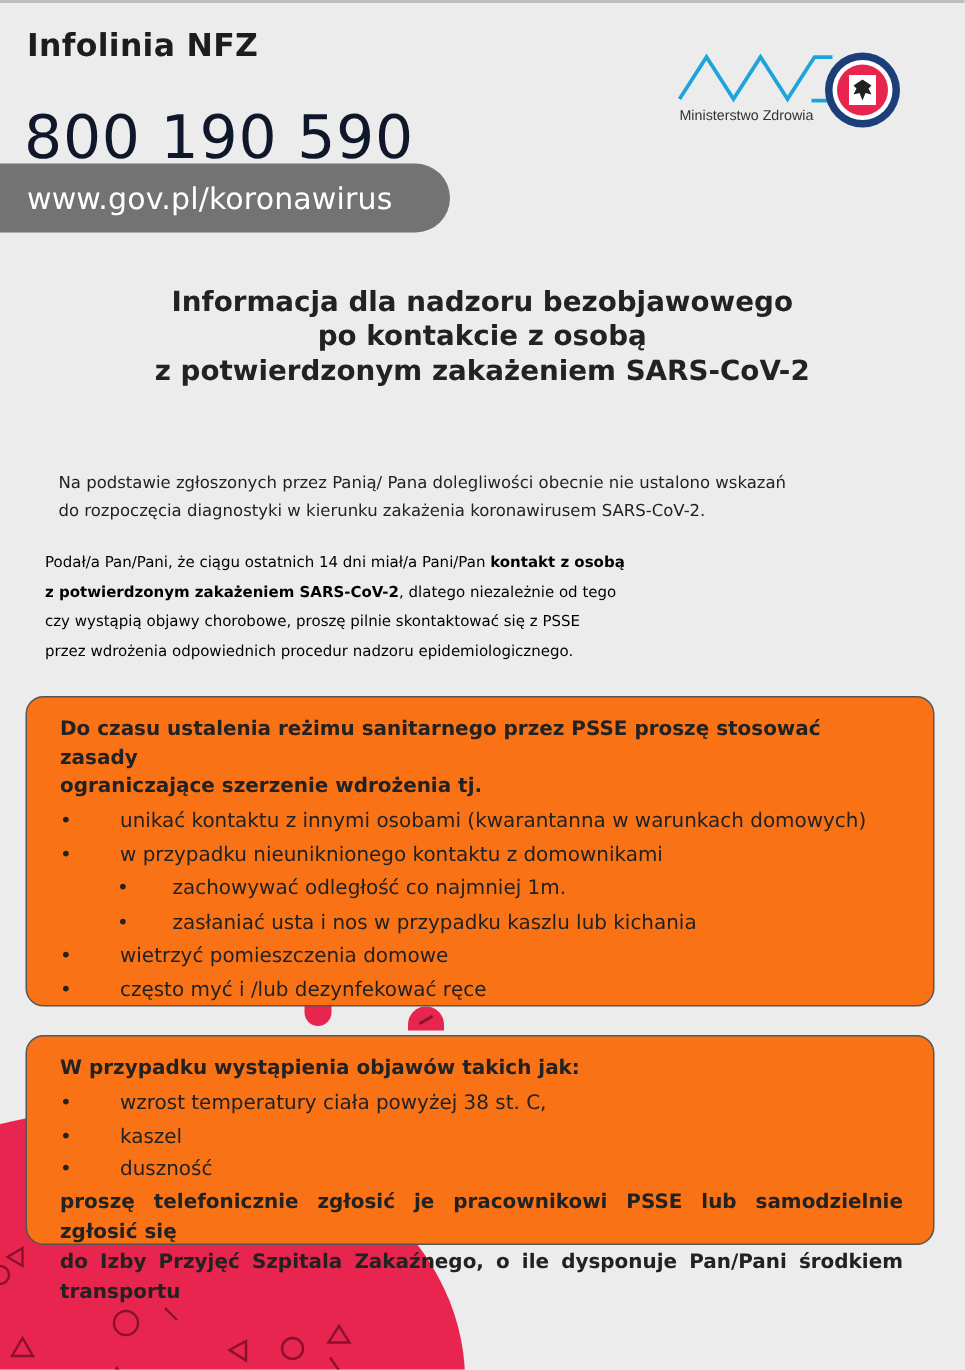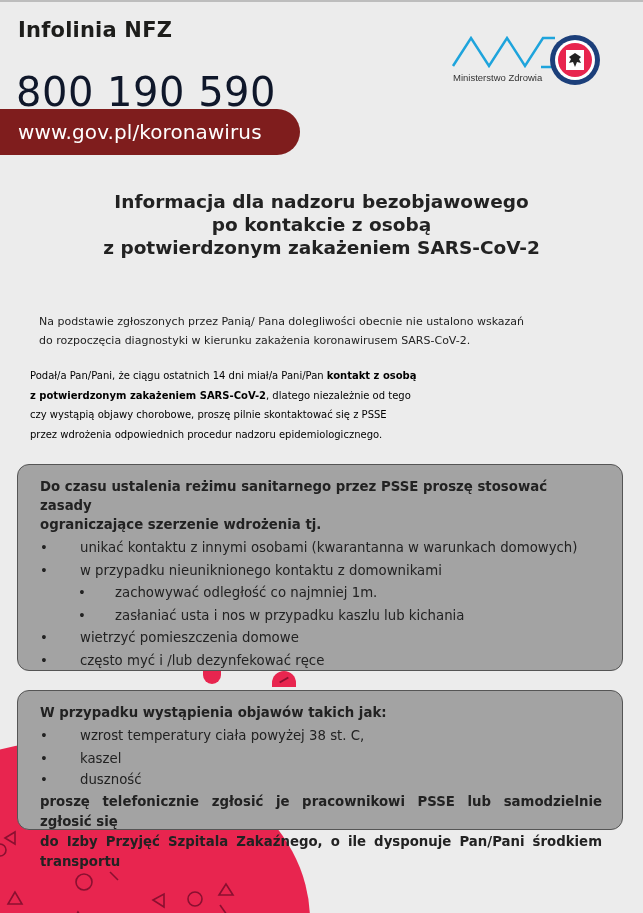--- a/index.html
+++ b/index.html
@@ -14,21 +14,21 @@
   .infolinia {
     position:absolute; left:18px; top:16px;
     font-size:21px; font-weight:bold; color:#1d1d1b; letter-spacing:0.2px;
   }
   .phone {
     position:absolute; left:16px; top:50px;
     font-size:40px; color:#0f172a; letter-spacing:0.5px;margin-top:17px;
   }
   .url-pill {
     position:absolute; left:0; top:107px; width:300px; height:46px;
-    background:#7f1d1d; border-radius:0 24px 24px 0;
+    background:#737373; border-radius:0 24px 24px 0;
     color:#fff; font-size:20px; line-height:46px; padding-left:18px; box-sizing:border-box;
     letter-spacing:0.1px;
   }
   .mz-logo { position:absolute; left:437px; top:32px; width:110px; height:52px;margin-left:14px; }
   .mz-logo svg { position:absolute; left:0; top:0; }
   .mz-caption {
     position:absolute; left:2px; top:38px; font-size:9.5px; color:#333;
     font-family:"Liberation Sans", sans-serif; white-space:nowrap;
   }
   .pis-logo { position:absolute; left:549px; top:32px; width:52px; height:52px; }
@@ -50,21 +50,21 @@
   .blob {
     position:absolute; left:-160px; top:738px; width:470px; height:360px;
     background:#e8254f; border-radius:50%;
   }
   .dot1 { position:absolute; left:203px; top:668px; width:18px; height:14px; background:#e8254f; border-radius:0 0 10px 10px; }
   .dot2 { position:absolute; left:272px; top:669px; width:24px; height:16px; background:#e8254f; border-radius:12px 12px 0 0; overflow:hidden; }
   .dot2::after { content:""; position:absolute; left:7px; top:8px; width:10px; height:2px; background:#8a1030; transform:rotate(-30deg); }
   .deco { position:absolute; left:0; top:740px; width:300px; height:173px; }
 
   .box {
-    position:absolute; left:17px; width:606px; background:#a3a3a3;
+    position:absolute; left:17px; width:606px; background:#f97316;
     border:1px solid #555; border-radius:12px; box-sizing:border-box;
     padding:12px 20px 16px 22px; font-size:13.3px; color:#222;
   }
   .box1 { top:462px; height:207px; }
   .box2 { top:688px; height:140px; }
   .box-head { font-weight:bold; line-height:19px; margin-bottom:3px; }
   .li { position:relative; padding-left:40px; line-height:22.5px; }
   .li .bullet { position:absolute; left:0; top:0; }
   .li.sub { padding-left:75px; }
   .li.sub .bullet { left:38px; }

